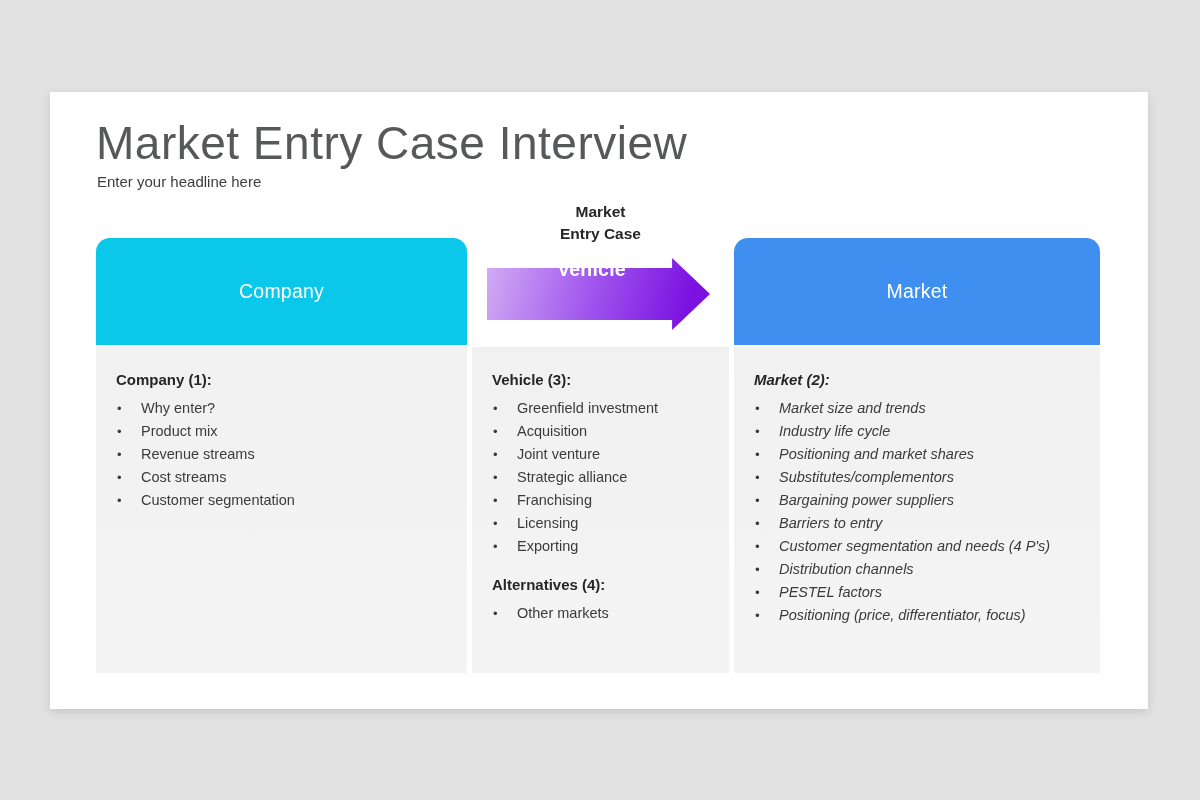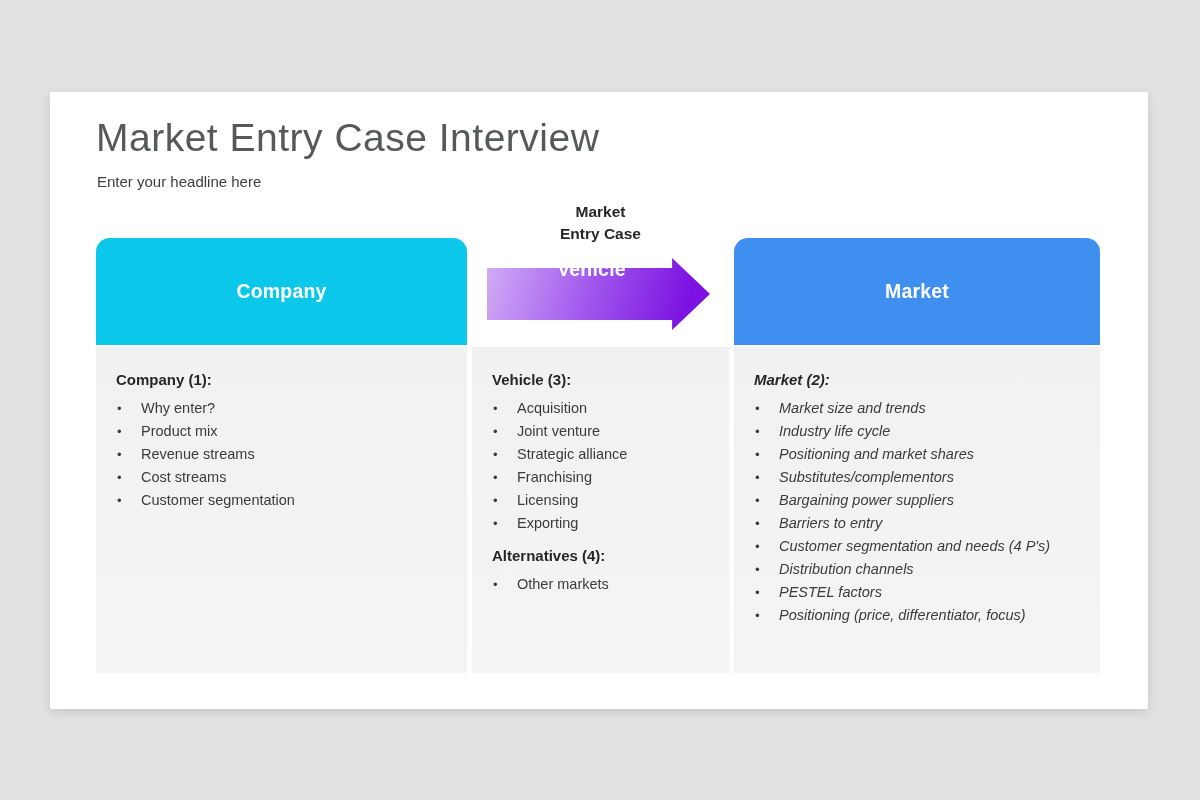--- a/index.html
+++ b/index.html
@@ -13,21 +13,21 @@
   .card {
     position: absolute;
     left: 50px; top: 92px;
     width: 1098px; height: 617px;
     background: #ffffff;
     box-shadow: 0 3px 10px rgba(0,0,0,0.12);
   }
   .page-title {
     position: absolute;
     left: 46px; top: 24px;
-    font-size: 39px;
+    font-size: 46px;
     font-weight: 400;
     color: #57585a;
     letter-spacing: 0.5px;
     white-space: nowrap;
   }
   .page-subtitle {
     position: absolute;
     left: 47px; top: 81px;
     font-size: 15px;
     color: #3d3d3d;
@@ -44,21 +44,21 @@
   }
   .colhead {
     position: absolute;
     top: 146px; height: 107px;
     border-radius: 14px 14px 0 0;
     display: flex;
     align-items: center;
     justify-content: center;
     color: #ffffff;
     font-size: 19.5px;
-    font-weight: 700;
+    font-weight: 400;
     letter-spacing: 0.2px;
     text-align: center;
   }
   .colhead.c1 { left: 46px;  width: 371px; background: #0bc7e9; }
   .colhead.c3 { left: 684px; width: 366px; background: #3f8ff0; }
   .colbody {
     position: absolute;
     top: 255px; height: 326px;
     background: linear-gradient(180deg, #f1f1f2 0%, #f4f4f4 100%);
     padding-top: 22px;
@@ -78,21 +78,21 @@
     justify-content: center;
     filter: drop-shadow(0 5px 7px rgba(110, 30, 190, 0.25));
   }
   .arrow-label {
     color: #ffffff;
     font-size: 19.5px;
     font-weight: 700;
     letter-spacing: 0.2px;
     margin-right: 14px;
   }
-  .section + .section { margin-top: 10px; }
+  .section + .section { margin-top: 16px; }
   .sec-heading {
     padding-left: 20px;
     font-size: 15px;
     font-weight: 700;
     color: #262626;
     line-height: 22px;
   }
   ul.bullets {
     list-style: none;
     margin-top: 6px;
@@ -145,20 +145,21 @@
           <li>Revenue streams</li>
           <li>Cost streams</li>
           <li>Customer segmentation</li>
         </ul>
       </div>
     </div>
   <div class="colbody c2">
       <div class="section">
         <div class="sec-heading">Vehicle (3):</div>
         <ul class="bullets">
+          <li>Greenfield investment</li>
           <li>Acquisition</li>
           <li>Joint venture</li>
           <li>Strategic alliance</li>
           <li>Franchising</li>
           <li>Licensing</li>
           <li>Exporting</li>
         </ul>
       </div>
       <div class="section">
         <div class="sec-heading">Alternatives (4):</div>

